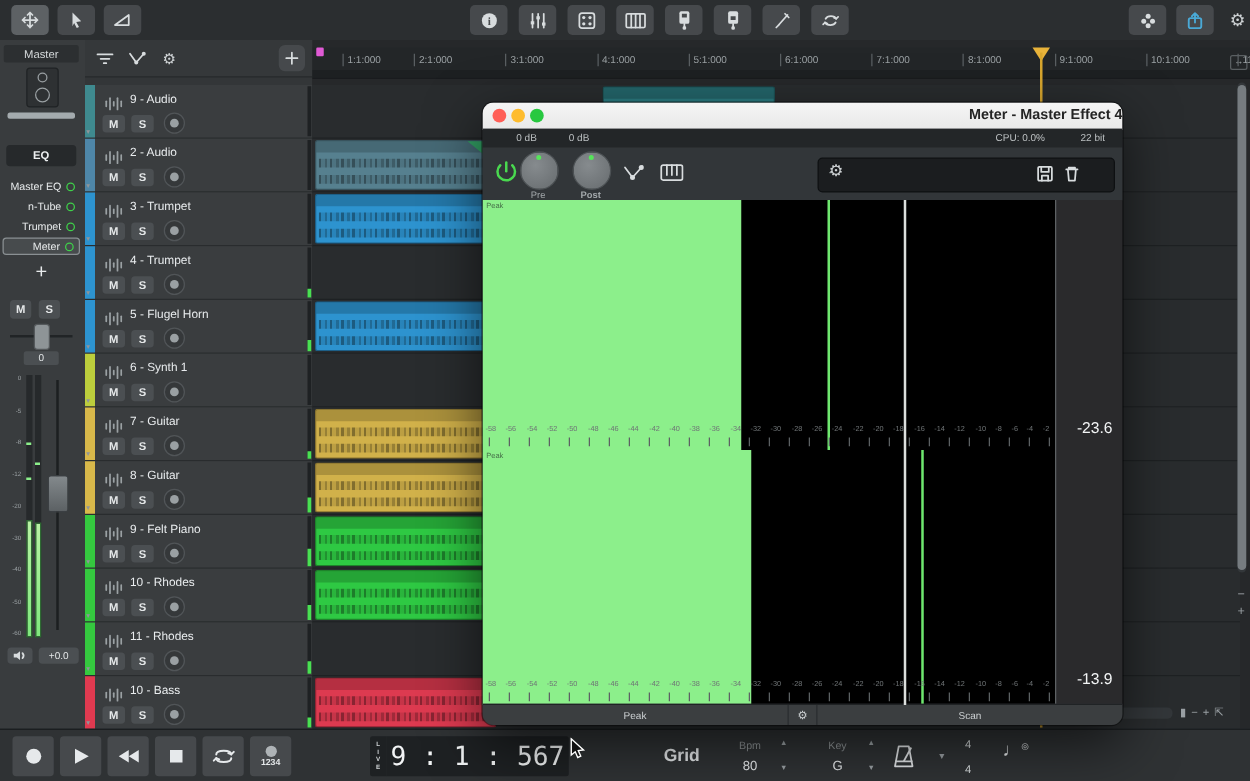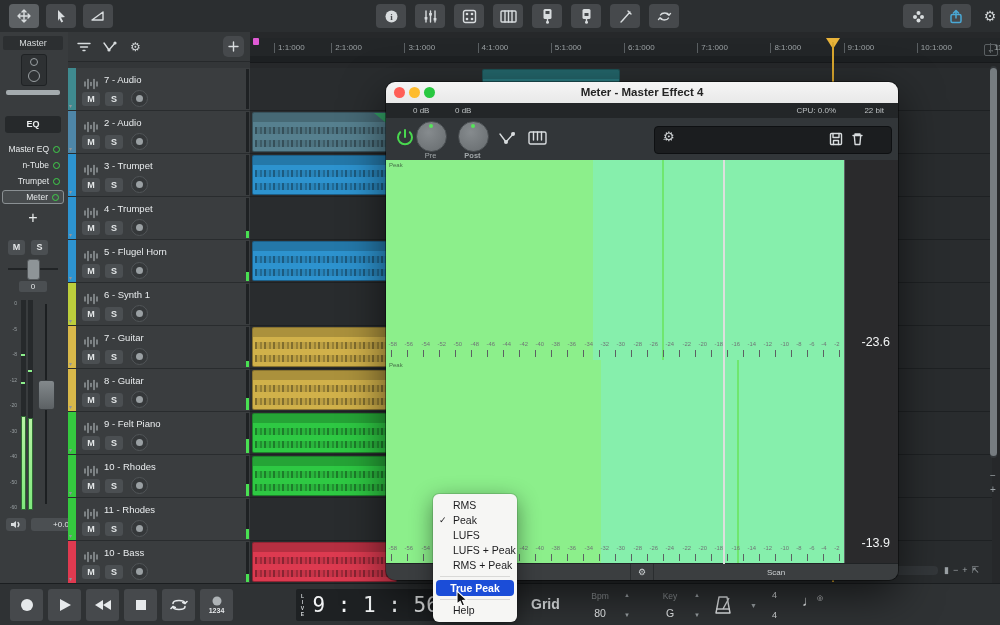--- a/index.html
+++ b/index.html
@@ -32,21 +32,21 @@
   #pan-val{position:absolute;left:19px;top:249px;width:28px;height:11px;background:#4b4f52;border-radius:2px;color:#e4e7e8;font-size:8px;text-align:center;line-height:11px;}
   #mscale{position:absolute;left:3px;top:268px;width:14px;height:210px;display:flex;flex-direction:column;justify-content:space-between;}
   #mscale span{font-size:5px;color:#9aa0a3;text-align:right;display:block;}
   .vmeter{position:absolute;top:268px;width:5px;height:210px;background:#26292b;}
   .vmeter .fill{position:absolute;left:0;right:0;bottom:0;background:linear-gradient(#b8f3a4,#7fe87d);border:1px solid #2f6b33;box-sizing:border-box;}
   .pdot{position:absolute;width:4px;height:2px;background:#8cef8b;}
   #fader-track{position:absolute;left:45px;top:272px;width:2px;height:200px;background:#1c1f21;}
   #fader-handle{position:absolute;left:38px;top:348px;width:15px;height:28px;border-radius:3px;background:linear-gradient(#83898c,#5c6164);border:1px solid #3a3e41;}
   #gain-row{position:absolute;left:6px;top:486px;display:flex;gap:5px;align-items:center;}
   #gain-spk{width:20px;height:13px;background:#4b4f52;border-radius:3px;display:flex;align-items:center;justify-content:center;}
-  #gain-val{width:32px;height:13px;background:#4b4f52;border-radius:3px;color:#e4e7e8;font-size:8px;text-align:center;line-height:13px;padding-left:14px;}
+  #gain-val{width:32px;height:13px;background:#4b4f52;border-radius:3px;color:#e4e7e8;font-size:8px;text-align:center;line-height:13px;}
   
   #trackpanel{position:absolute;left:68px;top:32px;width:182px;height:551px;background:#333638;border-right:1px solid #1e2123;}
   #tp-header{position:absolute;left:0;top:0;width:182px;height:30px;background:#35383a;border-bottom:1px solid #26292b;display:flex;align-items:center;gap:10px;padding-left:8px;box-sizing:border-box;}
   #tp-add{position:absolute;right:6px;top:4px;width:21px;height:21px;background:#46494c;border-radius:5px;display:flex;align-items:center;justify-content:center;}
   .trow{position:absolute;left:0;width:182px;height:42px;background:#3a3d3f;border-bottom:1px solid #292c2e;}
   .tstrip{position:absolute;left:0;top:0;width:8px;height:42px;}
   .tdown{position:absolute;left:1px;bottom:1px;font-size:6px;color:#90969a;}
   .twave{position:absolute;left:15px;top:8px;}
   .tname{position:absolute;left:36px;top:6px;font-size:9.5px;color:#e9ecee;}
   .tms{position:absolute;left:14px;top:22px;display:flex;gap:5px;align-items:center;}
@@ -72,31 +72,31 @@
   #vsb i{position:absolute;left:0;right:0;top:2px;bottom:2px;background:#767c80;border-radius:4px;display:block;}
   .zbtn{position:absolute;right:2px;color:#9aa0a4;font-size:10px;width:10px;text-align:center;}
   #hsb{position:absolute;left:2px;top:534px;width:686px;height:9px;background:#33373a;border-radius:4px;}
   #hsb i{position:absolute;left:1px;top:1px;bottom:1px;width:620px;background:#767c80;border-radius:4px;display:block;}
   #hsb-ctrl{position:absolute;left:694px;top:533px;color:#9aa0a4;font-size:9px;letter-spacing:4px;}
   
   #mwin{position:absolute;left:386px;top:82px;width:512px;height:498px;border-radius:9px;overflow:hidden;
         box-shadow:0 14px 44px rgba(0,0,0,.6),0 0 0 1px rgba(0,0,0,.4);z-index:10;background:#26292b;}
   #mwin-title{position:absolute;left:0;top:0;right:0;height:21px;background:linear-gradient(#f5f5f5,#e9e9e9);border-bottom:1px solid #c9c9c9;}
   .tl{position:absolute;top:5px;width:11px;height:11px;border-radius:50%;}
-  #mwin-title span{display:block;text-align:center;font-size:11.5px;font-weight:bold;color:#242424;line-height:21px;}
+  #mwin-title span{display:block;text-align:right;font-size:11.5px;font-weight:bold;color:#242424;line-height:21px;}
   #mwin-info{position:absolute;left:0;top:21px;right:0;height:15px;background:#232628;font-size:8px;color:#bcc0c2;}
   #mwin-info b{font-weight:normal;position:absolute;top:3px;}
   #mwin-ctrl{position:absolute;left:0;top:36px;right:0;height:42px;background:#323639;border-bottom:1px solid #191c1e;}
   .knob{position:absolute;top:3px;width:29px;height:29px;border-radius:50%;background:radial-gradient(circle at 40% 35%,#868b8e,#666b6e);border:1px solid #4c5154;}
   .knob i{position:absolute;left:12px;top:2px;width:4px;height:4px;border-radius:50%;background:#56e45a;}
   .knob-lbl{position:absolute;top:33px;font-size:7.5px;color:#a2a7aa;width:29px;text-align:center;}
   #preset{position:absolute;left:268px;top:8px;width:236px;height:26px;background:#1b1d1f;border:1px solid #0e1012;border-radius:4px;color:#9aa0a3;font-size:10px;}
   #preset span{position:absolute;left:8px;top:6px;}
   #preset .pico{position:absolute;top:5px;}
-  #m-area{position:absolute;left:0;top:78px;right:0;bottom:16px;background:#86efac;}
+  #m-area{position:absolute;left:0;top:78px;right:0;bottom:16px;background:#000000;}
   #m-values{position:absolute;right:0;top:0;bottom:0;width:53px;background:#2a2a2c;border-left:1px solid #5d6163;}
   .mval{position:absolute;right:8px;color:#f2f4f5;font-size:12.5px;}
   #m-bars{position:absolute;left:0;right:54px;top:0;bottom:0;}
   .hmeter{position:absolute;left:0;right:0;}
   .hmeter .green{position:absolute;left:0;top:0;bottom:0;background:#8cef8b;}
   .hmeter .peakline{position:absolute;top:0;bottom:0;width:2px;background:#6fe76f;}
   .hmeter .chlbl{position:absolute;left:3px;top:2px;font-size:6px;color:#47724a;z-index:4;}
   .mscale-row{position:absolute;left:0;right:4px;bottom:12px;height:8px;display:flex;justify-content:space-between;padding-left:2px;z-index:3;}
   .mscale-row span{font-size:6.5px;color:#6f7476;transform:scale(.9);}
   .mtick-row{position:absolute;left:0;right:4px;bottom:3px;height:7px;display:flex;justify-content:space-between;padding-left:5px;z-index:3;}
@@ -349,21 +349,21 @@
           <div class="tdown">▾</div>
           <div class="twave"><svg width="15" height="12">
               <g stroke="#9aa0a3" stroke-width="1.4" stroke-linecap="round">
                 <line x1="2" y1="4" x2="2" y2="8"></line>
                 <line x1="5" y1="1.5" x2="5" y2="10.5"></line>
                 <line x1="8" y1="4.5" x2="8" y2="7.5"></line>
                 <line x1="11" y1="1.5" x2="11" y2="10.5"></line>
                 <line x1="14" y1="4" x2="14" y2="8"></line>
               </g>
             </svg></div>
-          <div class="tname">7 - Audio</div>
+          <div class="tname">9 - Audio</div>
           <div class="tms">
             <div class="ms">M</div>
             <div class="ms">S</div>
             <div class="trec">
               <i></i>
             </div>
           </div>
           <div class="tlevel">
             <i style="height: 0px;"></i>
           </div>
@@ -927,31 +927,20 @@
     </div>
     <div id="mwin-bottom">
       <div class="sect">Peak</div>
       <div class="mid">
           <span style="color:#cfd3d5;font-size:9px;">⚙</span>
         </div>
       <div class="sect">Scan</div>
     </div>
   </div>
 
-  <div id="menu">
-      <div class="mi">RMS</div>
-      <div class="mi"><span class="chk">✓</span>Peak</div>
-      <div class="mi">LUFS</div>
-      <div class="mi">LUFS + Peak</div>
-      <div class="mi">RMS + Peak</div>
-      <div class="msep"></div>
-      <div class="mi hl">True Peak</div>
-      <div class="msep"></div>
-      <div class="mi">Help</div>
-    </div>
   <svg id="cursor" width="14" height="18">
     <path d="M1 1l0 13 3.2-2.6 2 4.6 2.4-1-2-4.6 4.2-.4z" fill="#111" stroke="#fff" stroke-width="1.1"></path>
   </svg>
 
   <div id="transport">
     <div id="tr-left">
       <div class="trbtn">
           <svg width="14" height="14">
             <circle cx="7" cy="7" r="6" fill="#e6e9eb"></circle>
           </svg>

